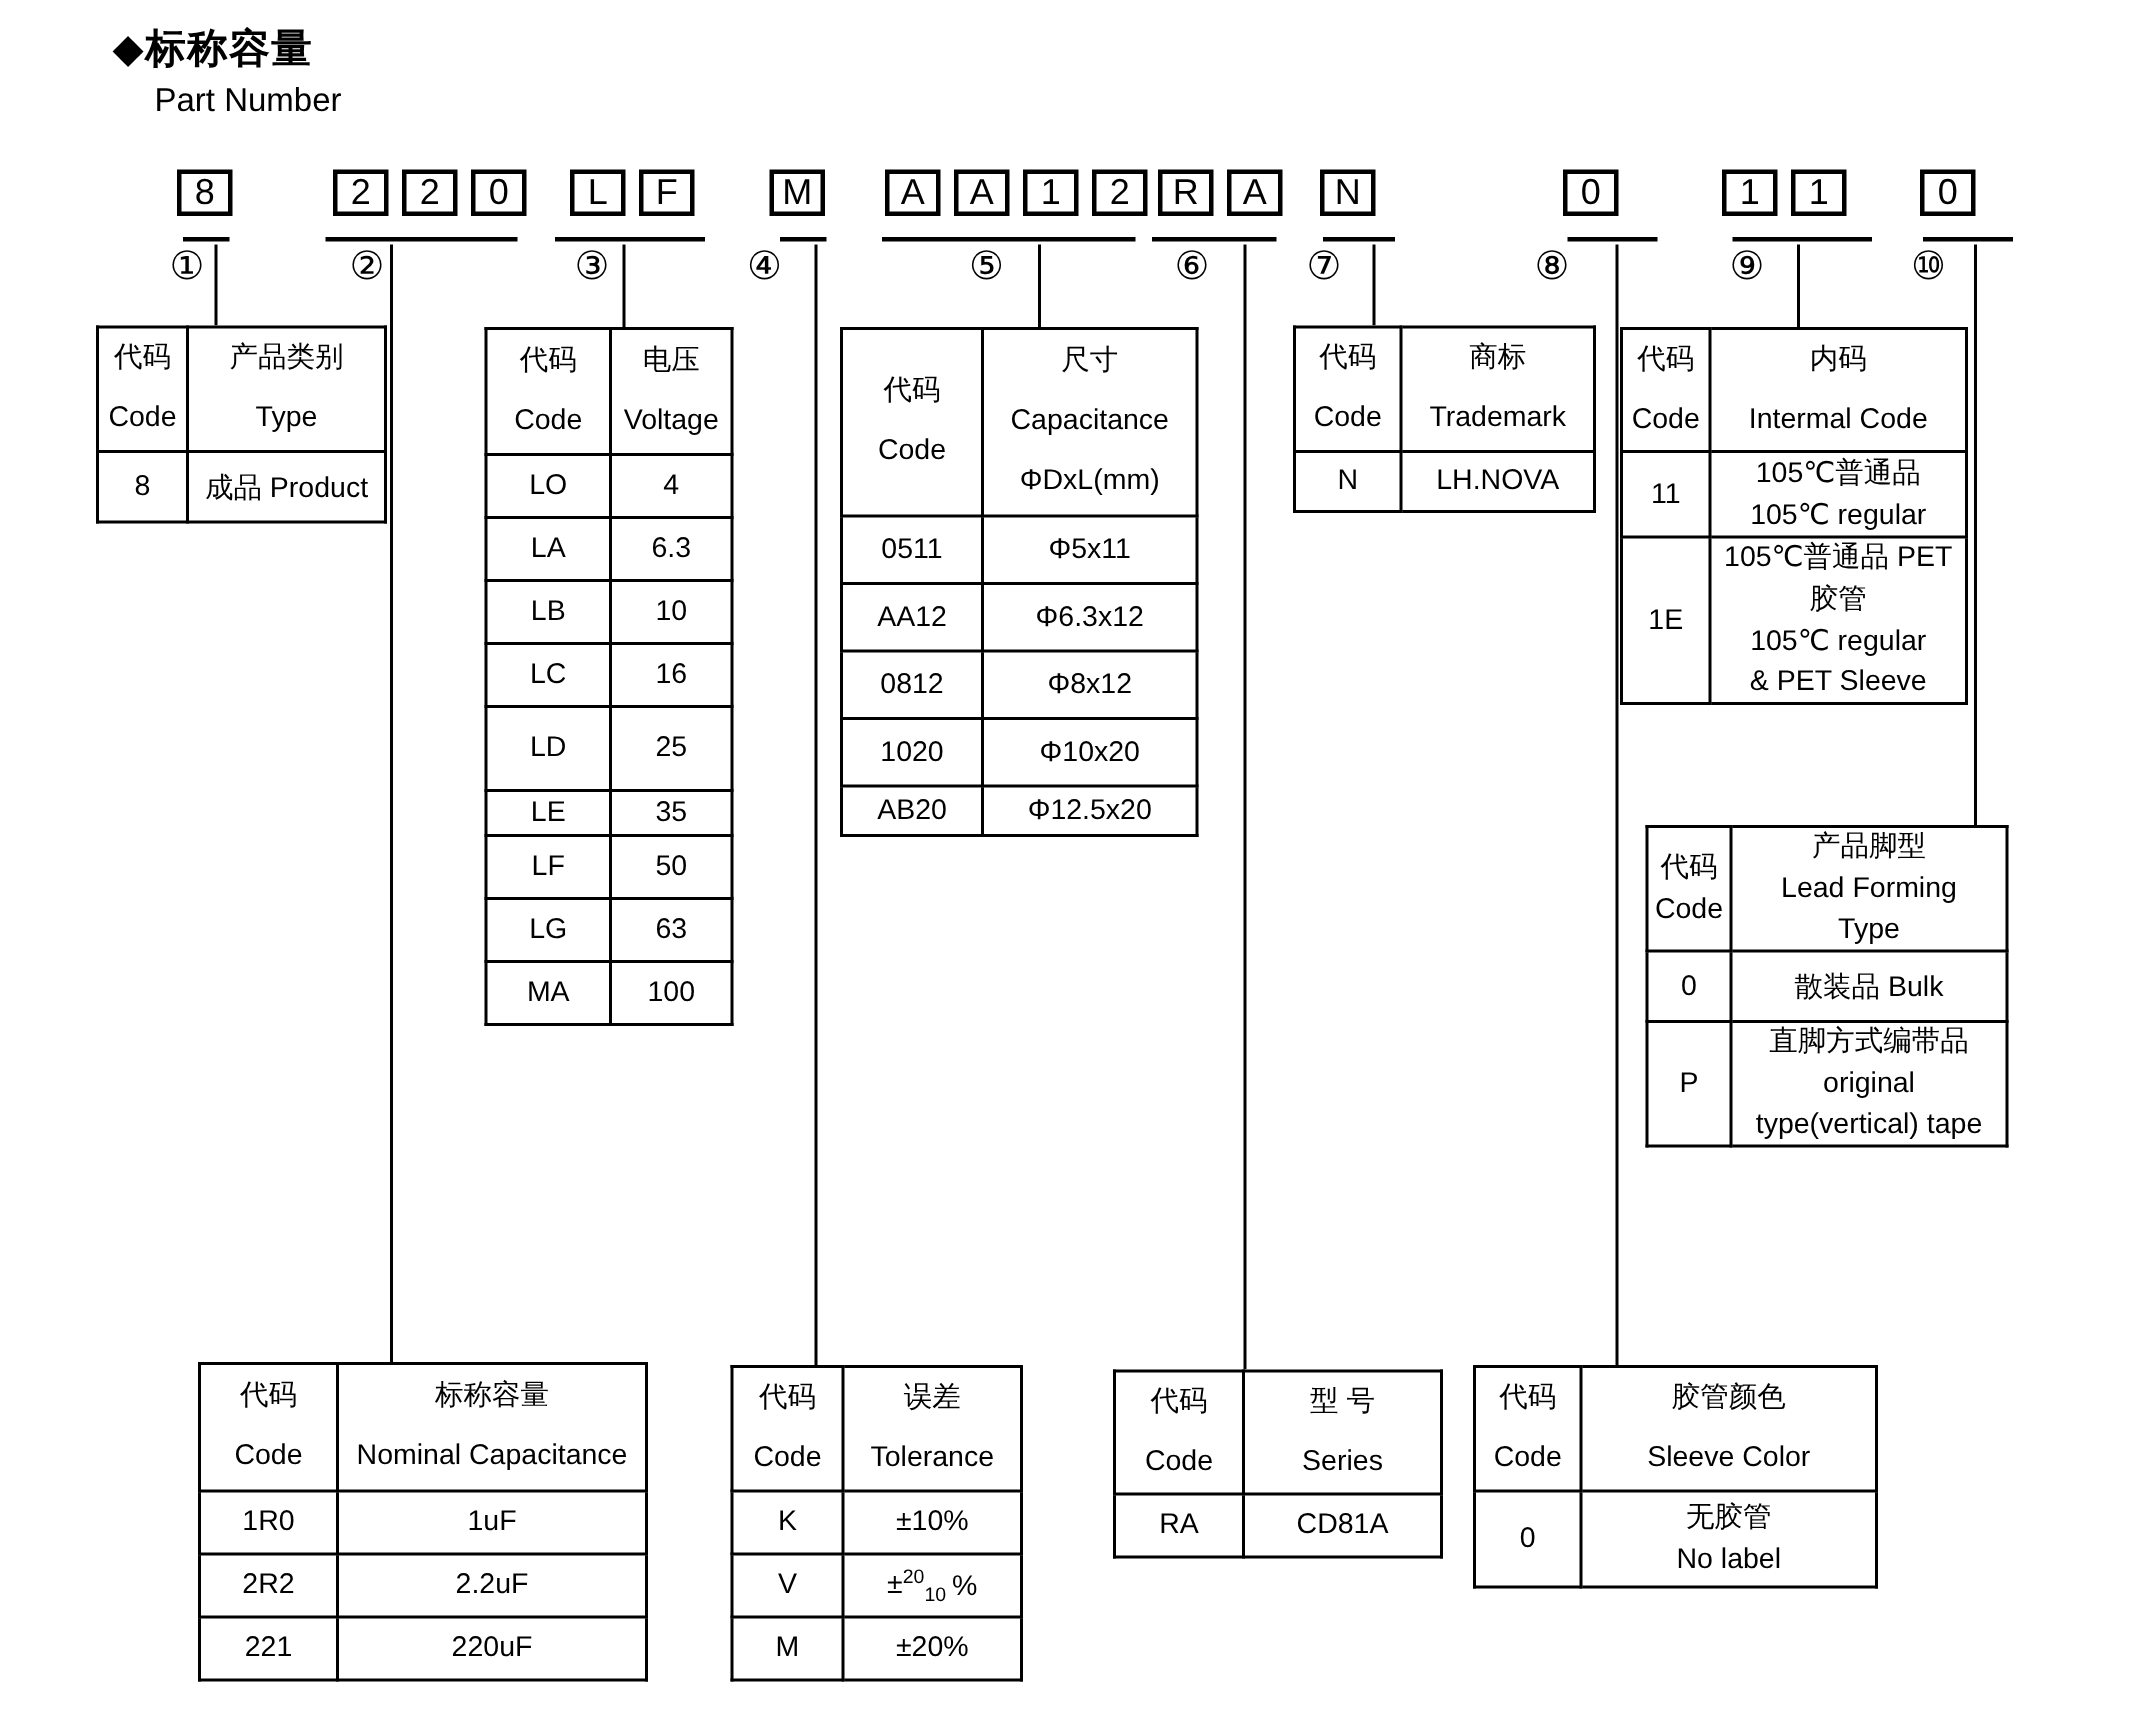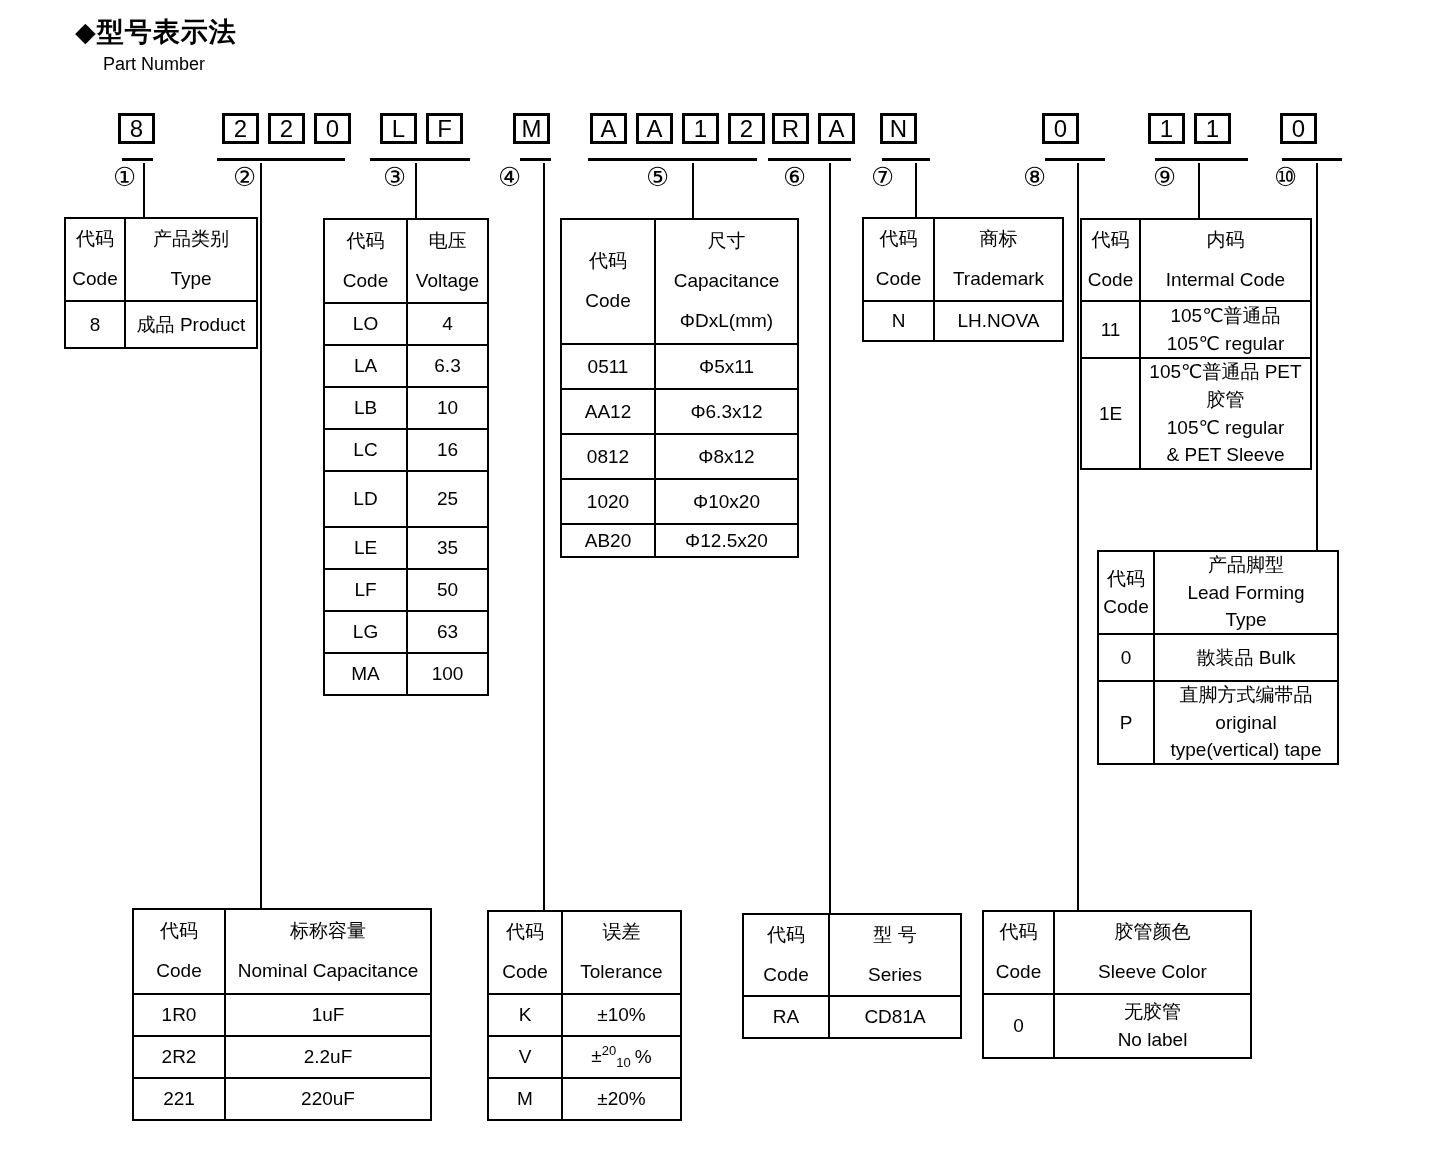--- a/index.html
+++ b/index.html
@@ -2,21 +2,21 @@
 <html><head>
 <meta charset="utf-8">
 <style>
   html,body{margin:0;padding:0;background:#fff;}
   .page{
     position:relative;width:1435px;height:1151px;background:#ffffff;
     font-family:"Liberation Sans","DejaVu Sans",sans-serif;color:#000;
     overflow:hidden;
   }
   .title-zh{position:absolute;left:75px;top:14px;font-size:27px;font-weight:bold;letter-spacing:1px;}
-  .title-en{position:absolute;left:103px;top:54px;font-size:18px;}
+  .title-en{position:absolute;left:103px;top:54px;font-size:22px;}
   .grp{position:absolute;top:113px;display:flex;gap:9px;}
   .cbox{
     box-sizing:border-box;width:37px;height:31px;border:3px solid #000;
     display:flex;align-items:center;justify-content:center;
     font-size:24px;line-height:24px;background:#fff;
   }
   .ul{position:absolute;top:158px;height:3px;background:#000;}
   .gnum{position:absolute;top:164px;font-size:26px;line-height:26px;}
   .vline{position:absolute;width:2px;background:#000;top:163px;}
   table.t{position:absolute;border-collapse:collapse;background:#fff;table-layout:fixed;}
@@ -41,21 +41,21 @@
   #t-capacitance{left:132px;top:908px;}
   #t-tolerance{left:487px;top:910px;}
   #t-series{left:742px;top:913px;}
   #t-sleeve{left:982px;top:910px;}
 </style>
 </head>
 <body>
 
 <div class="page">
 
-  <div class="title-zh">◆型号表示法</div>
+  <div class="title-zh">◆标称容量</div>
   <div class="title-en">Part Number</div>
 
   <div class="grp" style="left:118px">
     <div class="cbox">8</div>
   </div>
   <div class="grp" style="left:222px">
     <div class="cbox">2</div>
     <div class="cbox">2</div>
     <div class="cbox">0</div>
   </div>
@@ -167,21 +167,21 @@
           <td>10</td>
         </tr>
     <tr style="height:42px">
           <td>LC</td>
           <td>16</td>
         </tr>
     <tr style="height:56px">
           <td>LD</td>
           <td>25</td>
         </tr>
-    <tr style="height:42px">
+    <tr style="height:30px">
           <td>LE</td>
           <td>35</td>
         </tr>
     <tr style="height:42px">
           <td>LF</td>
           <td>50</td>
         </tr>
     <tr style="height:42px">
           <td>LG</td>
           <td>63</td>

